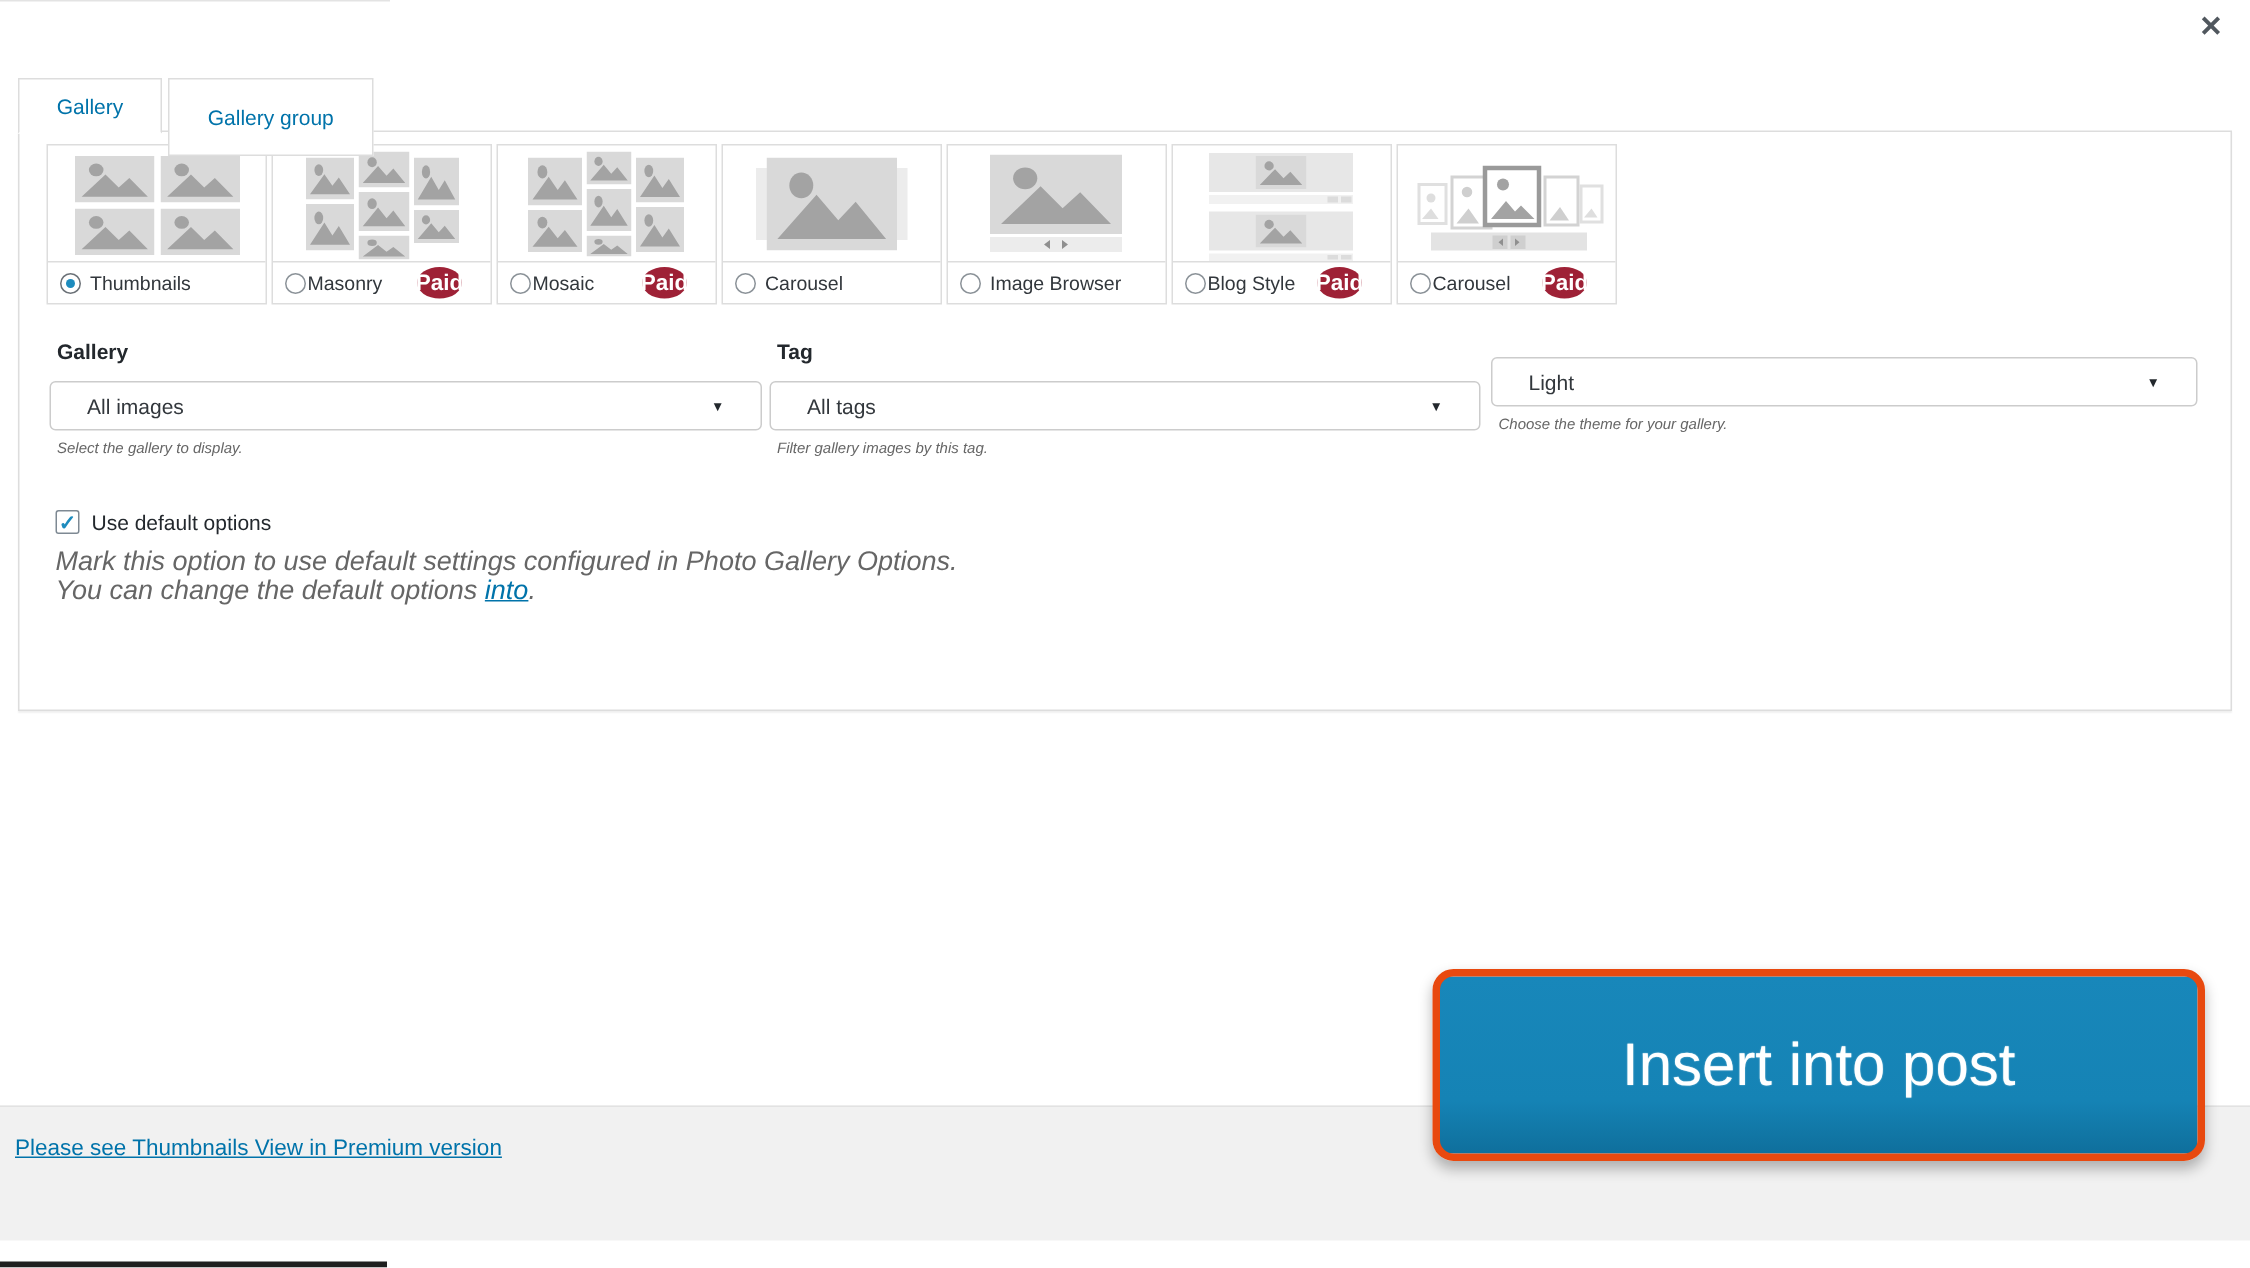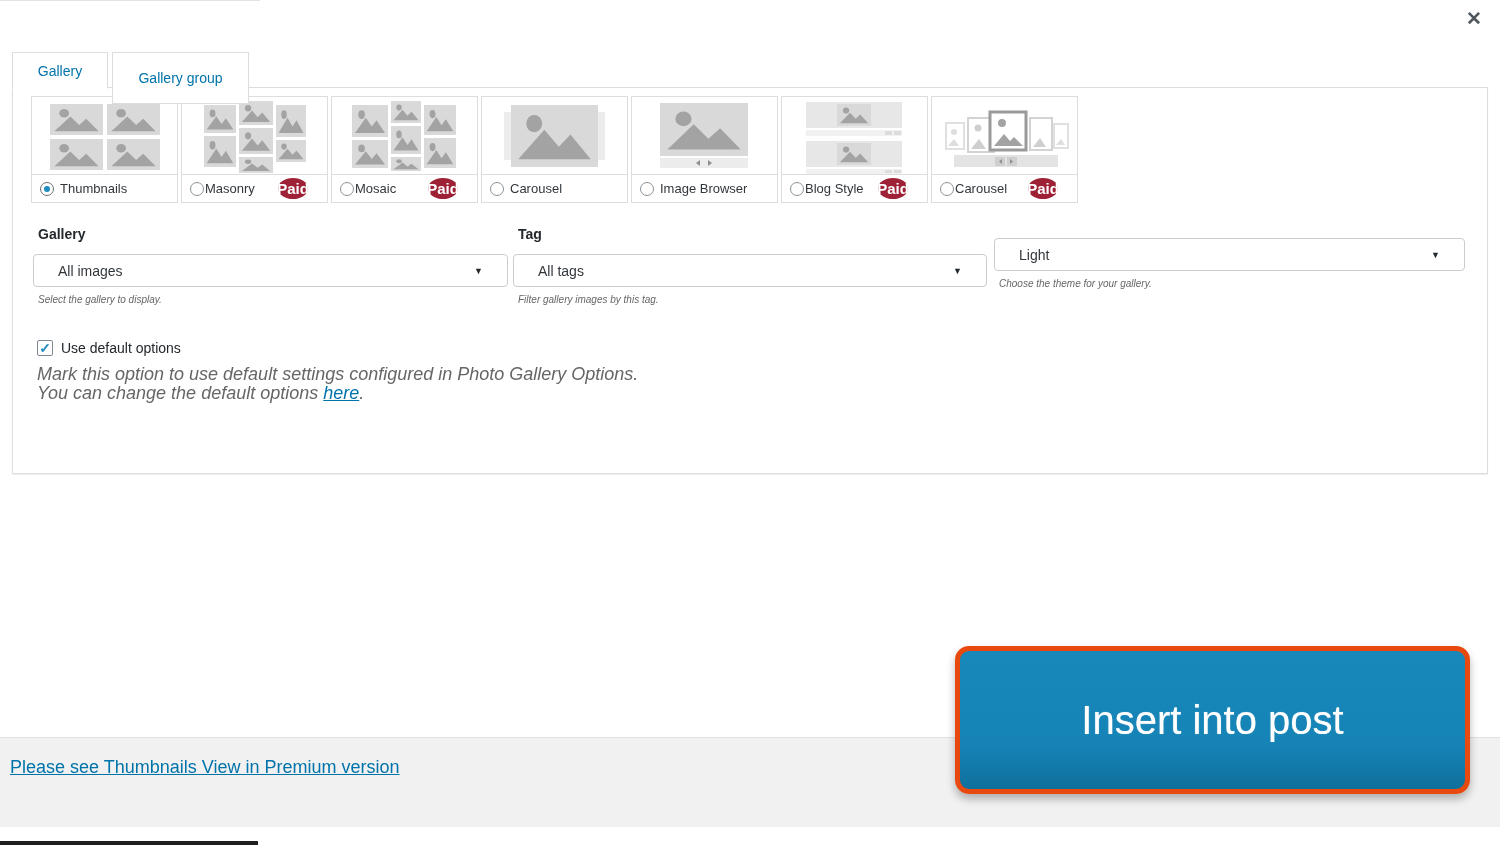--- a/index.html
+++ b/index.html
@@ -63,25 +63,25 @@
   .checkbox { width:16px; height:16px; border:1px solid #7e8993; border-radius:2px;
     background:#fff; display:flex; align-items:center; justify-content:center;
     color:#1e8cbe; font-size:14px; font-weight:bold; cursor:pointer; }
   .chk-label { margin-left:8px; font-size:14px; color:#23282d; }
   .def-help { margin-top:9px; font-size:18px; font-style:italic; color:#666; line-height:19px; }
   .def-help a { color:#0073aa; font-style:italic; }
 
   
   .footer-bar { position:absolute; left:0; top:737px; width:1500px; height:90px;
     background:#f1f1f1; border-top:1px solid #e2e2e2; }
-  .premium-link { position:absolute; left:10px; top:19px; font-size:18px;
+  .premium-link { position:absolute; left:10px; top:19px; font-size:15px;
     color:#0073aa; text-decoration:underline; cursor:pointer; }
 
   
-  .insert-btn { position:absolute; left:955px; top:646px; width:515px; height:148px;
+  .insert-btn { position:absolute; left:955px; top:646px; width:515px; height:128px;
     border:5px solid #e8490f; border-radius:14px;
     background:linear-gradient(#1887ba 0%, #1583b5 70%, #0f6f9c 100%);
     color:#fff; font-size:40px; display:flex; align-items:center; justify-content:center;
     cursor:pointer; box-shadow:0 5px 9px rgba(0,0,0,.28); text-shadow:0 0 1px rgba(255,255,255,.6); }
 
   svg { display:block; }
 </style>
 </head>
 <body>
 
@@ -271,21 +271,21 @@
       <div class="fhelp">Choose the theme for your gallery.</div>
     </div>
 
     <div class="defaults">
       <div class="chk-row">
         <span class="checkbox">✓</span>
         <span class="chk-label">Use default options</span>
       </div>
       <div class="def-help">
         <div>Mark this option to use default settings configured in Photo Gallery Options.</div>
-        <div><span>You can change the default options </span><a href="#">here</a><span>.</span></div>
+        <div><span>You can change the default options </span><a href="#">into</a><span>.</span></div>
       </div>
     </div>
   </div>
 
   <div class="footer-bar">
     <a href="#" class="premium-link">Please see Thumbnails View in Premium version</a>
   </div>
 
   <div class="insert-btn">Insert into post</div>
 

